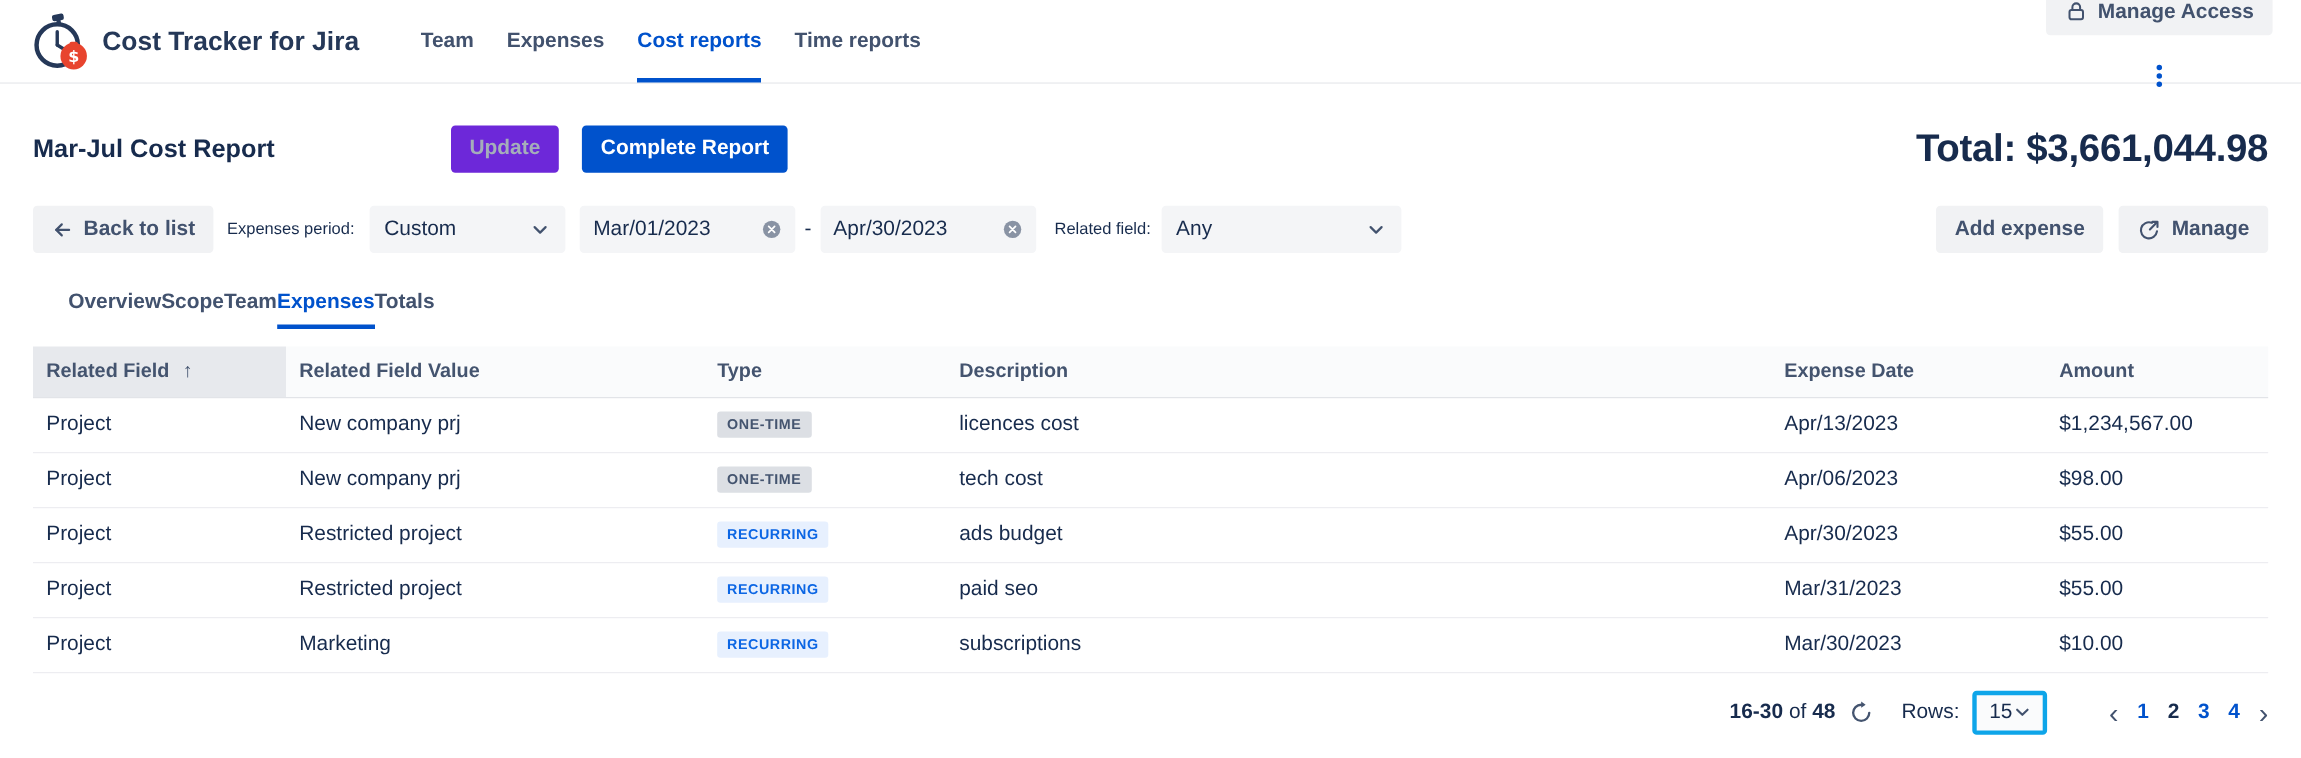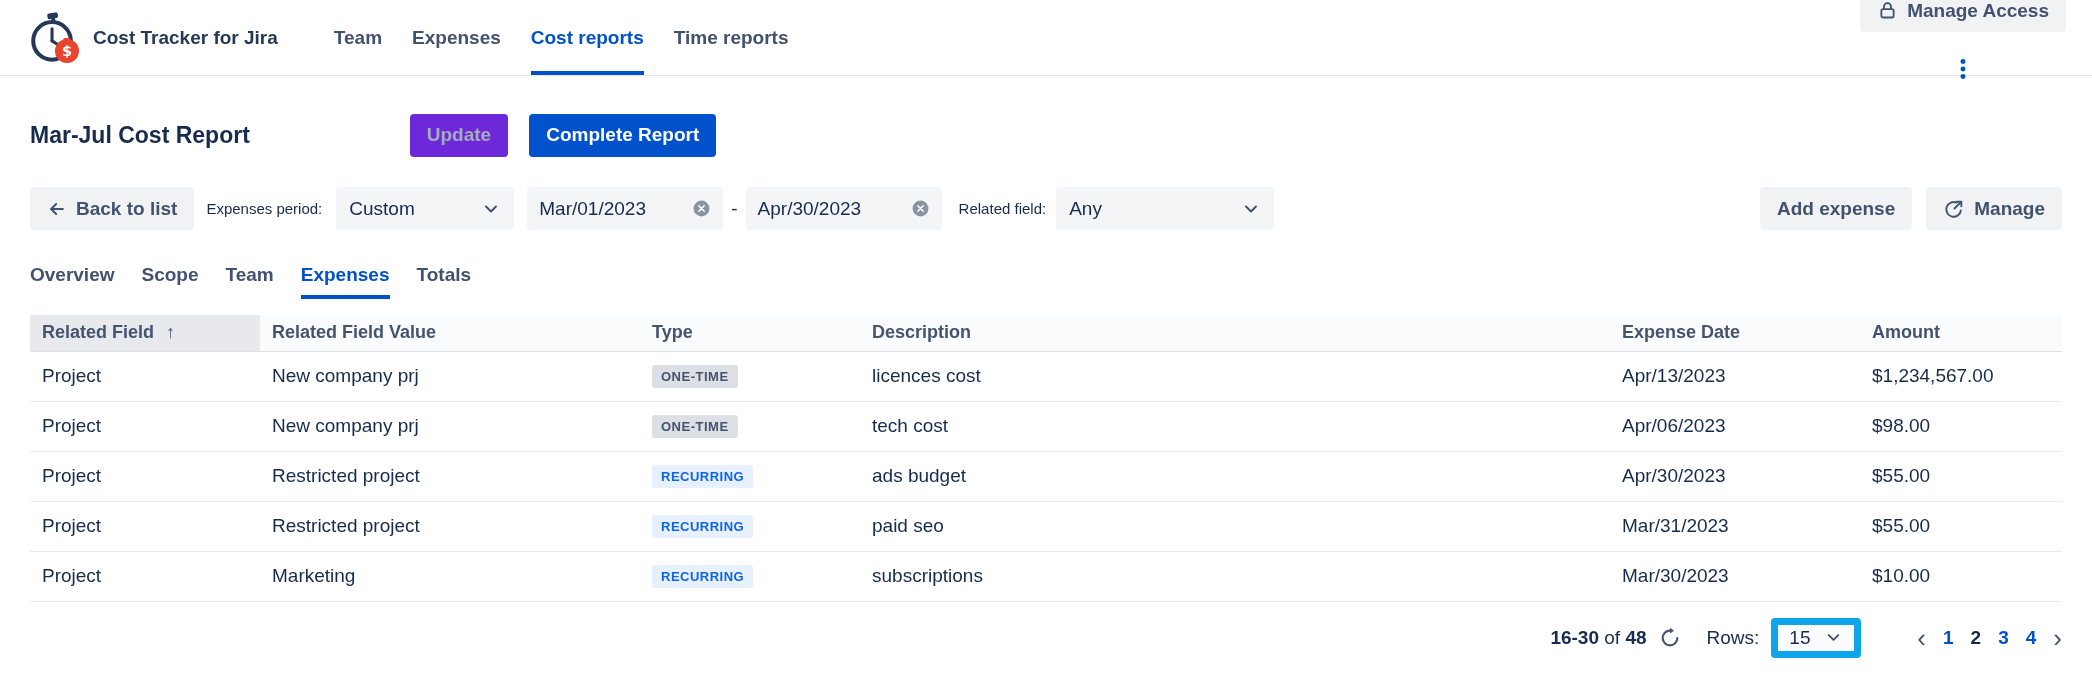--- a/index.html
+++ b/index.html
@@ -14,21 +14,21 @@
 
   
   .topbar {
     height:76px;
     display:flex;
     align-items:center;
     padding:0 26px;
     border-bottom:1px solid #E4E6EA;
   }
   .logo { width:54px; height:54px; flex:0 0 auto; display:flex; align-items:center; }
-  .app-title { font-size:19px; font-weight:700; color:#253858; margin-left:13px; white-space:nowrap; }
+  .app-title { font-size:24px; font-weight:700; color:#253858; margin-left:13px; white-space:nowrap; }
   .topnav { display:flex; gap:30px; margin-left:56px; align-self:stretch; }
   .nav-item {
     display:flex; align-items:center; height:100%;
     font-size:19px; font-weight:600; color:#42526E;
     cursor:pointer; white-space:nowrap;
   }
   .nav-item.active { color:#0052CC; box-shadow:inset 0 -4px 0 #0052CC; }
   .topbar-right { margin-left:auto; display:flex; align-items:center; gap:20px;flex-direction:column; }
 
   
@@ -62,31 +62,31 @@
   .select-related { width:218px; margin-left:10px; }
   .date-field { width:196px; justify-content:space-between; padding:0 12px; margin-left:13px; cursor:pointer; }
   .date-sep { margin-left:8px; font-size:19px; color:#172B4D; }
   .date-field.second { margin-left:8px; }
   .related-label { margin-left:17px; }
   .back-btn { margin-right:12px; }
   .add-expense-btn { margin-left:auto; }
   .export-btn { margin-left:14px; }
 
   
-  .tabs { display:flex; gap:27px; padding:0 30px; margin-top:34px; }
+  .tabs { display:flex; padding:0 30px; margin-top:34px;margin-left:32px; }
   .tab {
     font-size:19px; font-weight:600; color:#42526E;
     padding-bottom:13px; cursor:pointer; white-space:nowrap;
   }
   .tab.active { color:#0052CC; box-shadow:inset 0 -4px 0 #0052CC; }
 
   
   table { width:2032px; margin:16px 30px 0; border-collapse:collapse; table-layout:fixed; }
   thead th {
-    height:36px; text-align:left; vertical-align:middle;
+    height:46px; text-align:left; vertical-align:middle;
     font-size:18px; font-weight:700; color:#44546F;
     background:#FAFBFC; padding:0 12px;
     border-bottom:1px solid #DFE1E6;
     cursor:pointer; white-space:nowrap;
   }
   thead th.sorted { background:#E7E9ED; }
   .sort-arrow { margin-left:7px; font-weight:400; color:#44546F; }
   tbody td {
     height:50px; vertical-align:middle;
     font-size:19px; color:#172B4D; padding:0 12px;
@@ -105,22 +105,22 @@
   
   .table-footer {
     display:flex; align-items:center; justify-content:flex-end;
     padding:0 30px; margin-top:12px; height:48px; font-size:19px; color:#172B4D;
   }
   .range-info { white-space:nowrap; }
   .range-info .b { font-weight:700; }
   .refresh { margin-left:12px; display:flex; align-items:center; cursor:pointer; }
   .rows-label { margin-left:26px; }
   .rows-select {
-    margin-left:12px; width:90px; height:40px;
-    background:#FAFBFC; border:7px solid #0ea5e9; border-radius:4px;
+    margin-left:12px; width:68px; height:40px;
+    background:#FAFBFC; border:4px solid #0ea5e9; border-radius:4px;
     display:inline-flex; align-items:center; justify-content:space-between;
     padding:0 11px; font-size:19px; cursor:pointer;
   }
   .pager { display:flex; align-items:center; gap:17px; margin-left:56px; }
   .pager .chev { font-size:26px; color:#42526E; cursor:pointer; line-height:1; }
   .pager .page { font-size:19px; font-weight:600; color:#0052CC; cursor:pointer; }
   .pager .page.current { color:#172B4D; font-weight:700; cursor:default; }
 
   .icon { display:inline-flex; align-items:center; justify-content:center; }
   .kebab { cursor:pointer; display:flex; align-items:center; padding:4px; }
@@ -169,20 +169,24 @@
           <circle cx="12" cy="19" r="2.3"></circle>
       </svg>
     </span>
   </div>
 </header>
 
 <section class="title-row">
   <h1 class="page-title">Mar-Jul Cost Report</h1>
   <button class="btn btn-disabled update-btn">Update</button>
   <button class="btn btn-primary complete-btn">Complete Report</button>
+  <div class="total">
+    <span>Total:</span>
+    <span class="total-value">$3,661,044.98</span>
+  </div>
 </section>
 
 <section class="filter-row">
   <button class="btn back-btn">
     <span class="icon">
       <svg viewBox="0 0 24 24" width="20" height="20" fill="none" stroke="#42526E" stroke-width="2.4" stroke-linecap="round" stroke-linejoin="round">
         <line x1="19" y1="12" x2="5" y2="12"></line>
           <polyline points="11 6 5 12 11 18"></polyline>
       </svg>
     </span>

